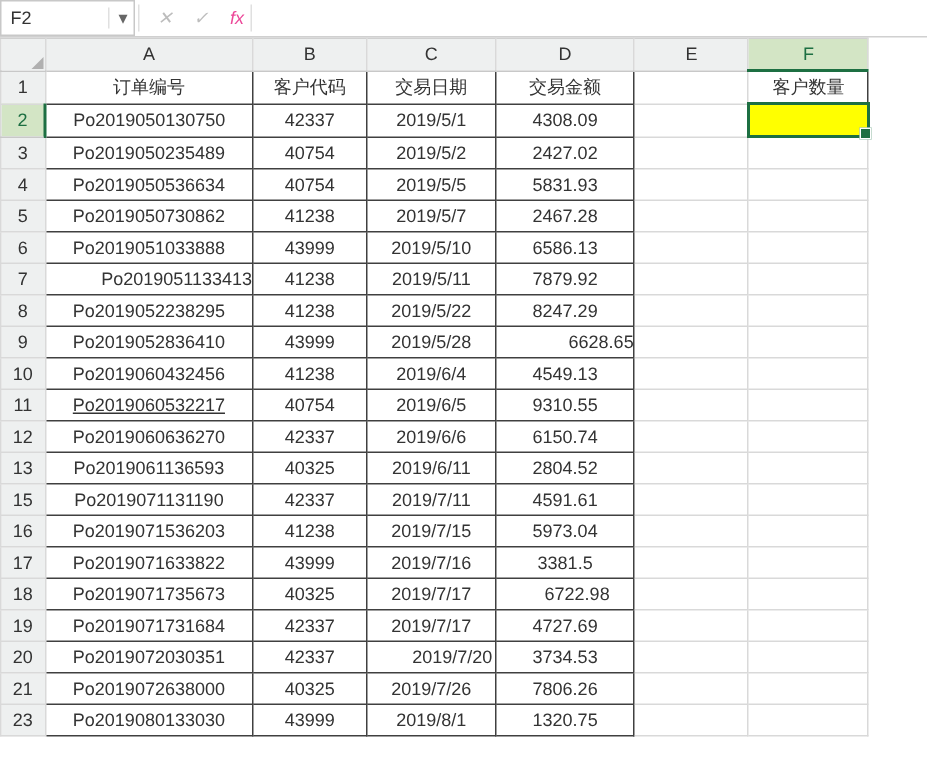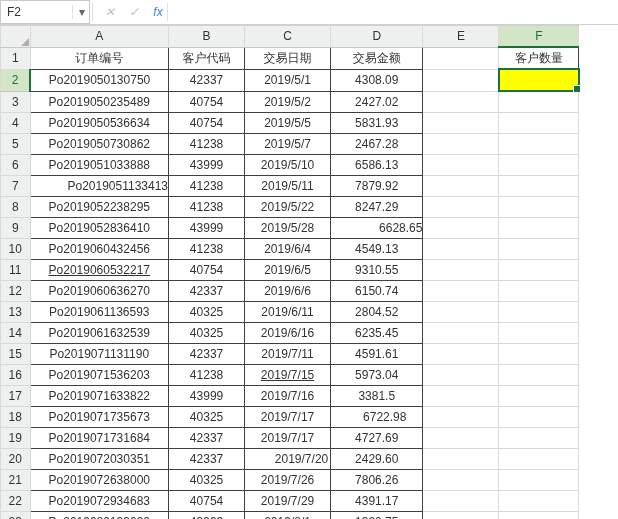--- a/index.html
+++ b/index.html
@@ -5,21 +5,21 @@
   html,body{margin:0;padding:0;font-family:"Segoe UI",Arial,sans-serif;font-size:12px;color:#333;background:#fff;}
   .app{width:618px;height:519px;background:#fff;position:relative;overflow:hidden;}
 
   
   .refbar{height:24px;border-bottom:1px solid #d0d0d0;display:flex;align-items:center;background:#fff;}
   .name-box{position:relative;width:88px;height:22px;border:1px solid #c8c8c8;display:flex;align-items:center;}
   .name-box span{padding-left:6px;flex:1;}
   .name-box .dd{width:16px;display:flex;align-items:center;justify-content:center;color:#666;border-left:1px solid #e0e0e0;}
   .fb-btns{display:flex;align-items:center;height:22px;margin-left:8px;gap:10px;color:#bdbdbd;}
   .fb-btn{width:14px;height:14px;display:flex;align-items:center;justify-content:center;font-style:italic;}
-  .fb-fx{color:#3b82f6;}
+  .fb-fx{color:#ec4899;}
   .fb-input{flex:1;margin-left:4px;height:22px;line-height:22px;border:none;outline:none;}
   .sep{width:1px;height:18px;background:#e0e0e0;margin:0 2px;}
 
   
   .grid-wrap{position:relative;}
   table.grid{border-collapse:collapse;table-layout:fixed;}
   table.grid th, table.grid td{border:1px solid #d9d9d9;height:20px;padding:0;text-align:center;font-weight:normal;}
   table.grid thead th{background:#eef0f0;color:#333;border-top:1px solid #d0d0d0;border-bottom:1px solid #c8c8c8;}
   table.grid .corner, table.grid .rowhdr{background:#eef0f0;color:#333;text-align:center;}
   table.grid .corner{width:28px;position:relative;}
@@ -203,42 +203,33 @@
           <tr class="">
             <td class="rowhdr">13</td>
             <td style="border: 1px solid rgb(64, 64, 64);">Po2019061136593</td>
             <td style="border: 1px solid rgb(64, 64, 64);">40325</td>
             <td style="border: 1px solid rgb(64, 64, 64);">2019/6/11</td>
             <td style="border: 1px solid rgb(64, 64, 64);">2804.52</td>
             <td class="blank-td"></td>
             <td class="blank-td"></td>
           </tr>
           <tr class="">
-            <td class="rowhdr">14</td>
-            <td style="border: 1px solid rgb(64, 64, 64);">Po2019061632539</td>
-            <td style="border: 1px solid rgb(64, 64, 64);">40325</td>
-            <td style="border: 1px solid rgb(64, 64, 64);">2019/6/16</td>
-            <td style="border: 1px solid rgb(64, 64, 64);">6235.45</td>
-            <td class="blank-td"></td>
-            <td class="blank-td"></td>
-          </tr>
-          <tr class="">
             <td class="rowhdr">15</td>
             <td style="border: 1px solid rgb(64, 64, 64);">Po2019071131190</td>
             <td style="border: 1px solid rgb(64, 64, 64);">42337</td>
             <td style="border: 1px solid rgb(64, 64, 64);">2019/7/11</td>
             <td style="border: 1px solid rgb(64, 64, 64);">4591.61</td>
             <td class="blank-td"></td>
             <td class="blank-td"></td>
           </tr>
           <tr class="">
             <td class="rowhdr">16</td>
             <td style="border: 1px solid rgb(64, 64, 64);">Po2019071536203</td>
             <td style="border: 1px solid rgb(64, 64, 64);">41238</td>
-            <td style="border: 1px solid rgb(64, 64, 64); text-decoration: underline;">2019/7/15</td>
+            <td style="border: 1px solid rgb(64, 64, 64);">2019/7/15</td>
             <td style="border: 1px solid rgb(64, 64, 64); text-align: center;">5973.04</td>
             <td class="blank-td"></td>
             <td class="blank-td"></td>
           </tr>
           <tr class="">
             <td class="rowhdr">17</td>
             <td style="border: 1px solid rgb(64, 64, 64);">Po2019071633822</td>
             <td style="border: 1px solid rgb(64, 64, 64);">43999</td>
             <td style="border: 1px solid rgb(64, 64, 64);">2019/7/16</td>
             <td style="border: 1px solid rgb(64, 64, 64);">3381.5</td>
@@ -261,43 +252,34 @@
             <td style="border: 1px solid rgb(64, 64, 64);">2019/7/17</td>
             <td style="border: 1px solid rgb(64, 64, 64);">4727.69</td>
             <td class="blank-td"></td>
             <td class="blank-td"></td>
           </tr>
           <tr class="">
             <td class="rowhdr">20</td>
             <td style="border: 1px solid rgb(64, 64, 64);">Po2019072030351</td>
             <td style="border: 1px solid rgb(64, 64, 64);">42337</td>
             <td style="border: 1px solid rgb(64, 64, 64); padding-left: 28px;">2019/7/20</td>
-            <td style="border: 1px solid rgb(64, 64, 64);">2429.60</td>
+            <td style="border: 1px solid rgb(64, 64, 64);">3734.53</td>
             <td class="blank-td"></td>
             <td class="blank-td"></td>
           </tr>
           <tr class="">
             <td class="rowhdr">21</td>
             <td style="border: 1px solid rgb(64, 64, 64);">Po2019072638000</td>
             <td style="border: 1px solid rgb(64, 64, 64);">40325</td>
             <td style="border: 1px solid rgb(64, 64, 64);">2019/7/26</td>
             <td style="border: 1px solid rgb(64, 64, 64); text-align: center;">7806.26</td>
             <td class="blank-td"></td>
             <td class="blank-td"></td>
           </tr>
           <tr class="">
-            <td class="rowhdr">22</td>
-            <td style="border: 1px solid rgb(64, 64, 64);">Po2019072934683</td>
-            <td style="border: 1px solid rgb(64, 64, 64);">40754</td>
-            <td style="border: 1px solid rgb(64, 64, 64);">2019/7/29</td>
-            <td style="border: 1px solid rgb(64, 64, 64);">4391.17</td>
-            <td class="blank-td"></td>
-            <td class="blank-td"></td>
-          </tr>
-          <tr class="">
             <td class="rowhdr">23</td>
             <td style="border: 1px solid rgb(64, 64, 64);">Po2019080133030</td>
             <td style="border: 1px solid rgb(64, 64, 64);">43999</td>
             <td style="border: 1px solid rgb(64, 64, 64);">2019/8/1</td>
             <td style="border: 1px solid rgb(64, 64, 64);">1320.75</td>
             <td class="blank-td"></td>
             <td class="blank-td"></td>
           </tr>
         </tbody>
     </table>

